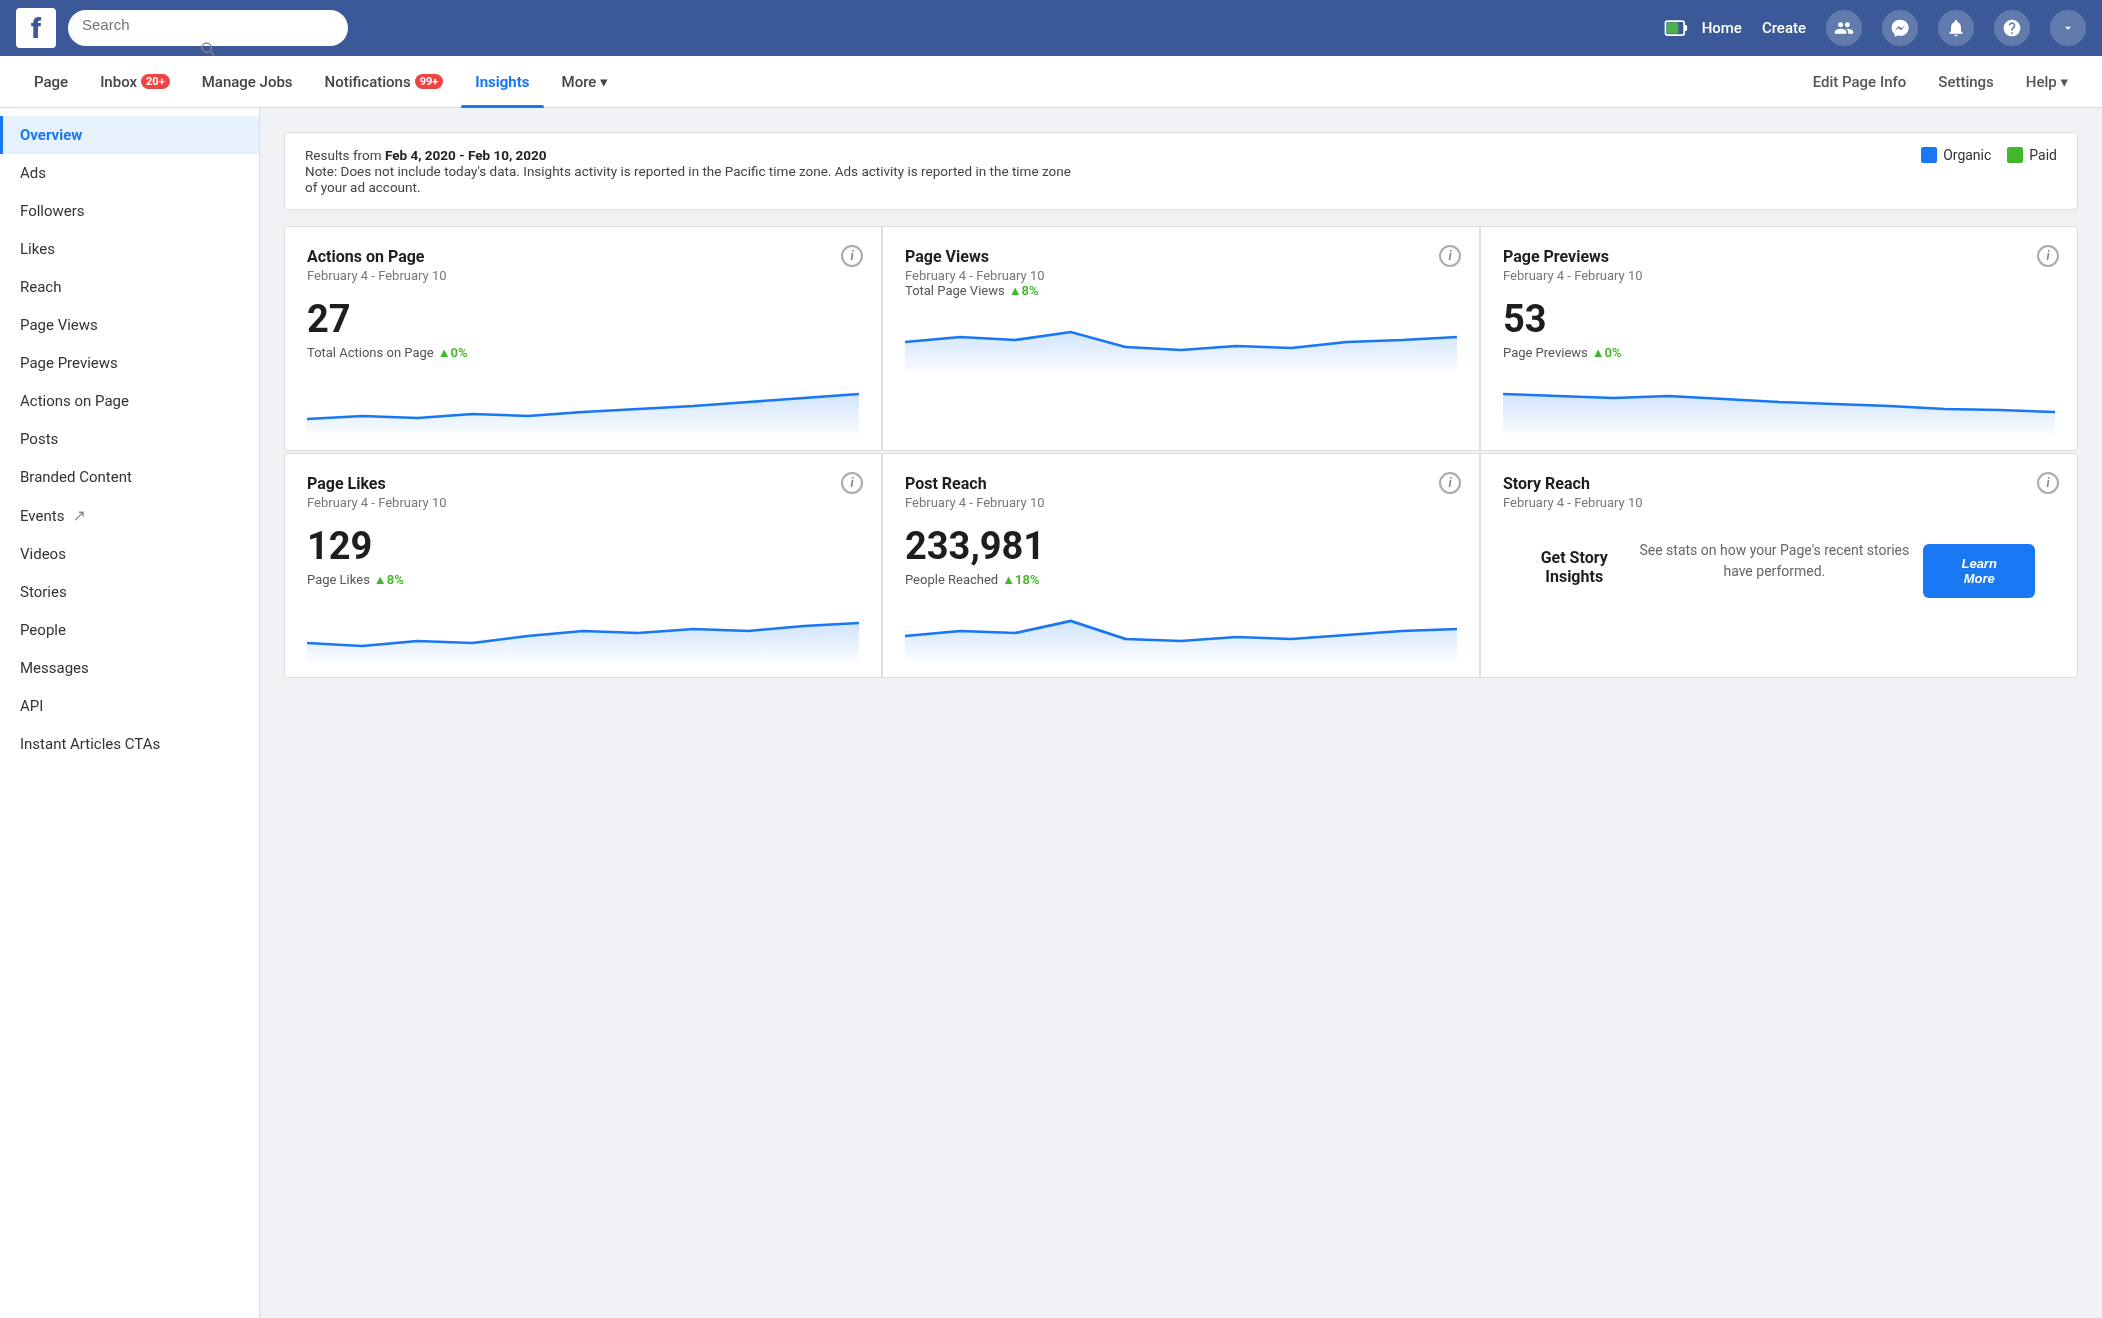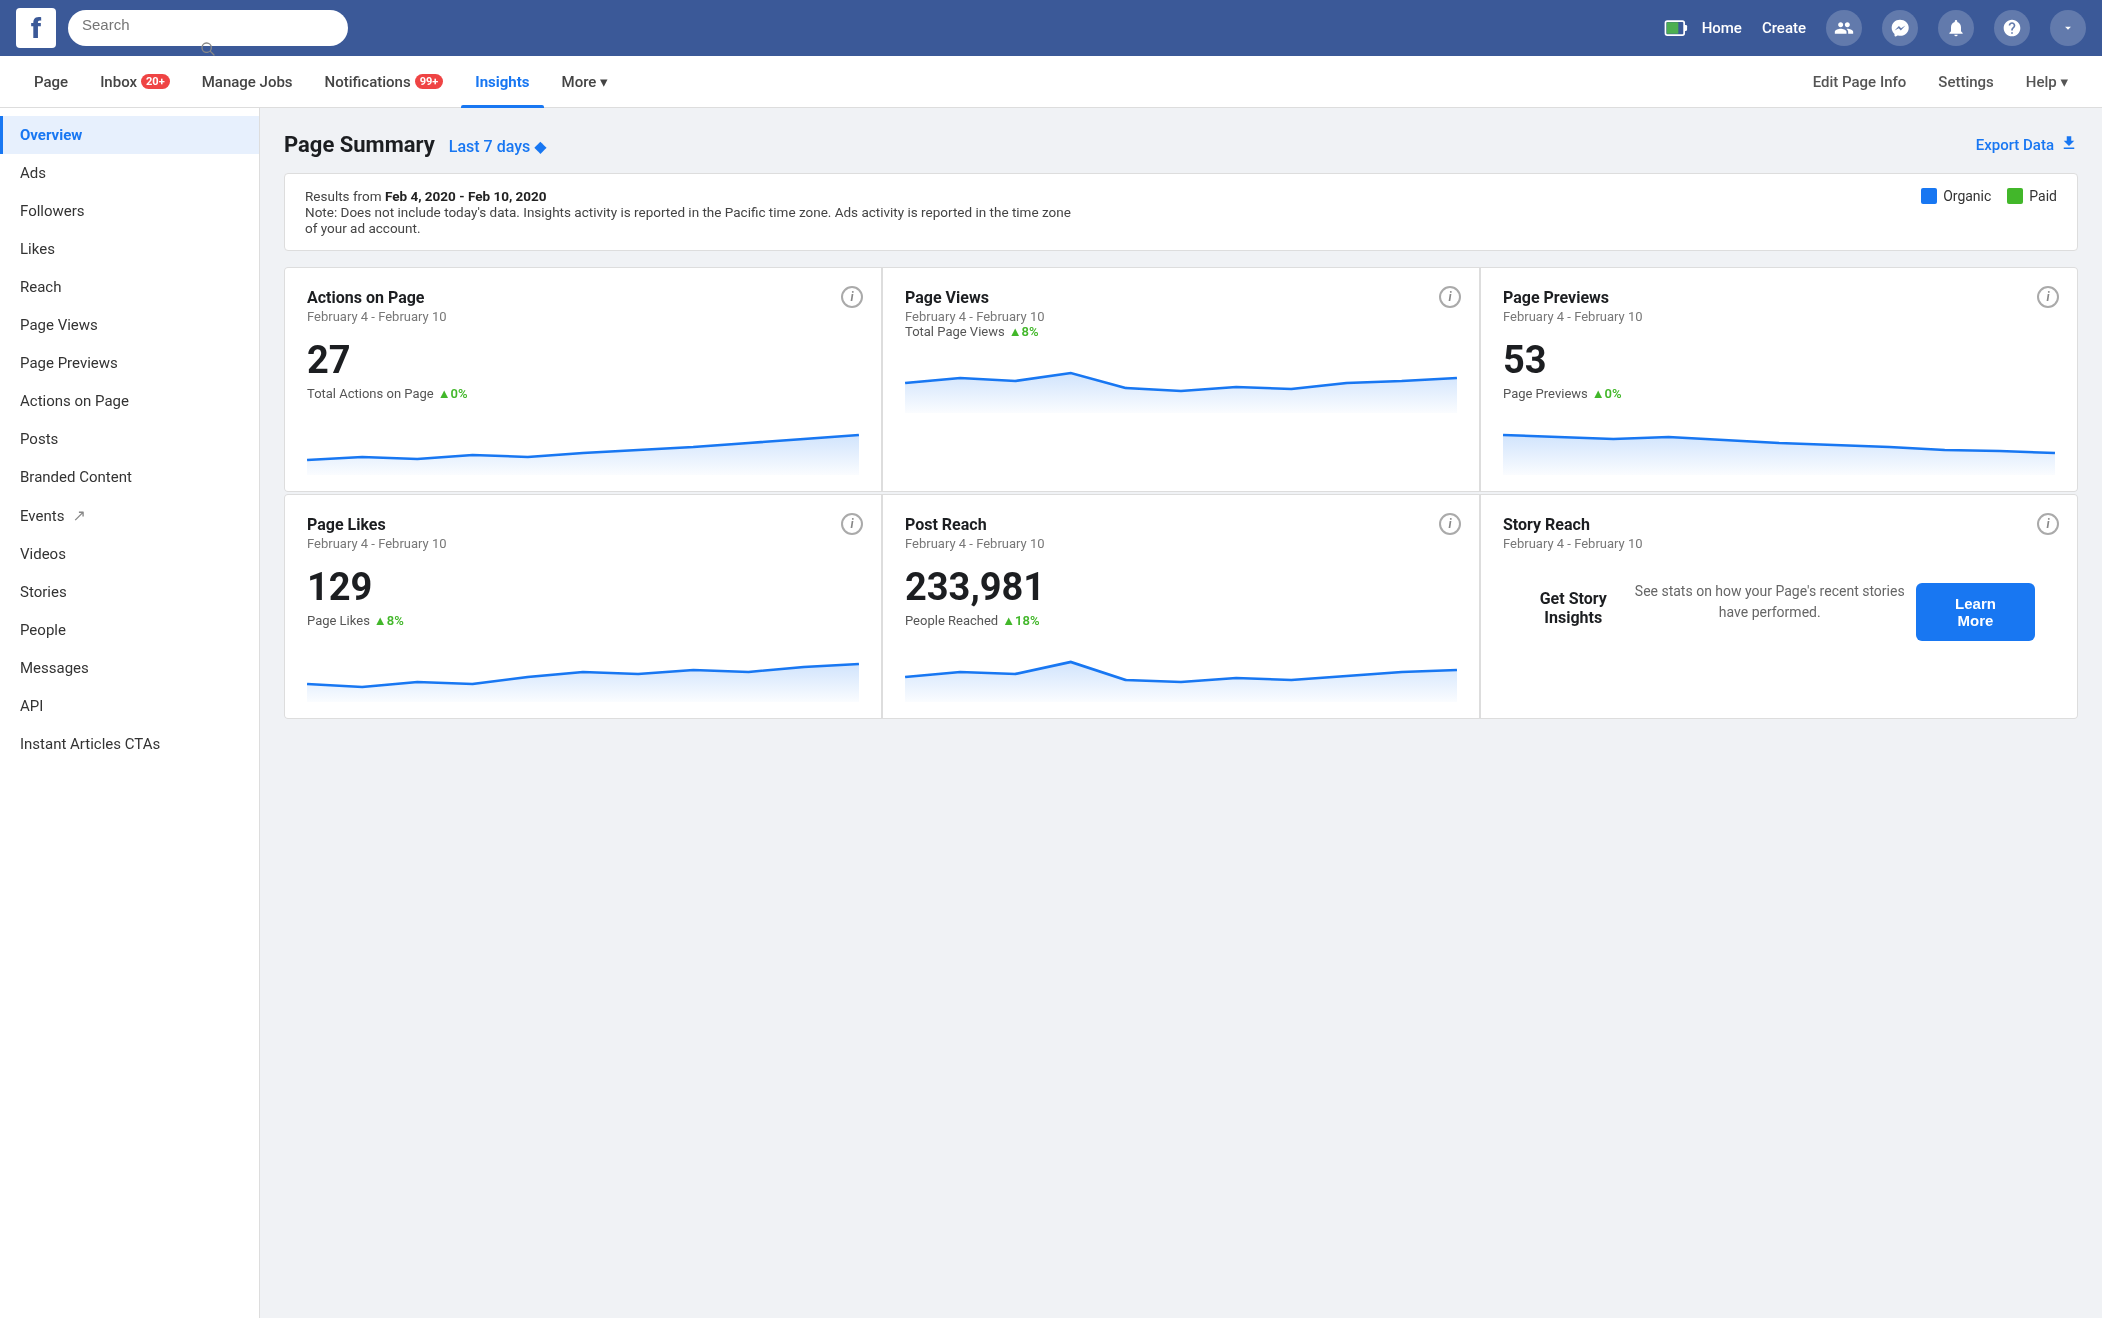--- a/index.html
+++ b/index.html
@@ -215,23 +215,24 @@
       text-align: center;
     }
     .story-reach-cta .cta-title { font-size: 16px; font-weight: 700; color: #1c1e21; margin-bottom: 8px; }
     .story-reach-cta .cta-desc { font-size: 14px; color: #666; margin-bottom: 20px; line-height: 1.5; }
     .learn-more-btn {
       background: #1877f2;
       color: white;
       border: none;
       border-radius: 6px;
       padding: 12px 28px;
-      font-size: 15px;
+      font-size: 13px;
       font-weight: 700;
       cursor: pointer;
+      font-style: italic;
     }
     .chart-line { fill: none; stroke: #1877f2; stroke-width: 2.5; }
   </style>
 </head>
 <body>
 
 <nav class="top-nav">
   <div class="fb-logo">f</div>
   <div class="search-bar">
     <input type="text" placeholder="Search" style="">
@@ -320,37 +321,20 @@
     <div class="sidebar-item">Videos</div>
     <div class="sidebar-item">Stories</div>
     <div class="sidebar-item">People</div>
     <div class="sidebar-item">Messages</div>
     <div class="sidebar-item">API</div>
     <div class="sidebar-item">Instant Articles CTAs</div>
   </aside>
 
   <main class="content-area">
 
-    <div class="page-summary-header">
-      <div>
-        <span class="page-summary-title">Page Summary</span>
-        <span class="period-selector">
-          <span>Last 7 days</span>
-          <span>◆</span>
-        </span>
-      </div>
-      <div class="export-btn">
-        <span>Export Data</span>
-        <span>
-          <svg width="18" height="18" viewBox="0 0 24 24" fill="#1877f2">
-              <path d="M19 9h-4V3H9v6H5l7 7 7-7zM5 18v2h14v-2H5z"></path>
-            </svg>
-        </span>
-      </div>
-    </div>
 
     <div class="info-banner">
       <div class="info-banner-text">
         <span>Results from </span>
         <strong>Feb 4, 2020 - Feb 10, 2020</strong>
         <br>
         <span>Note: Does not include today's data. Insights activity is reported in the Pacific time zone. Ads activity is reported in the time zone of your ad account.</span>
       </div>
       <div class="legend">
         <div class="legend-item">

